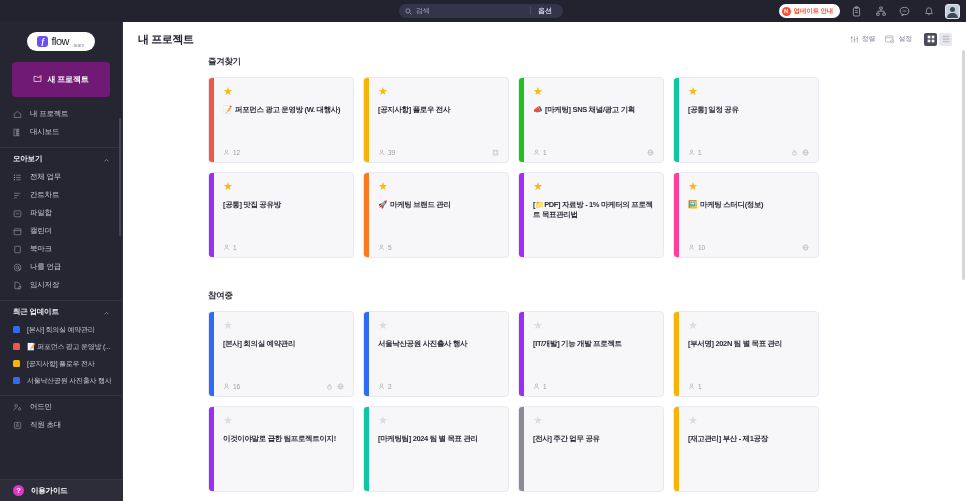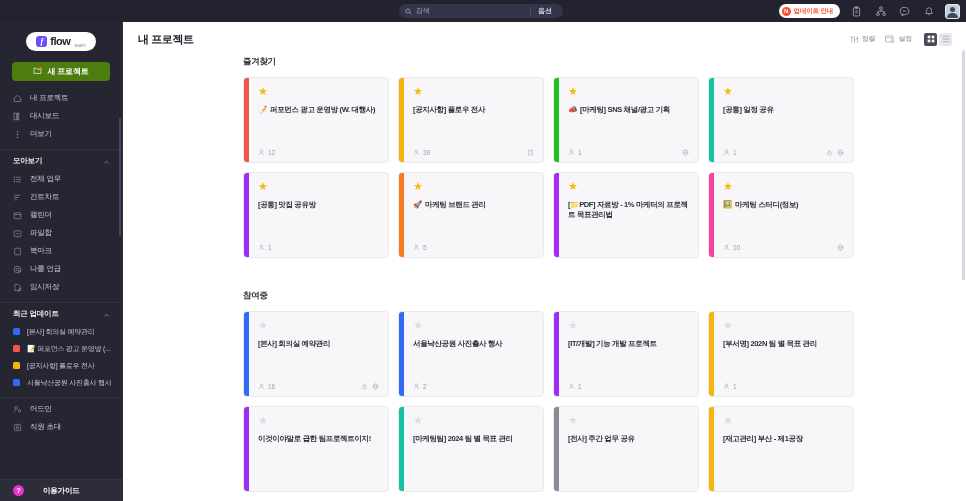--- a/index.html
+++ b/index.html
@@ -65,26 +65,26 @@
     background: #fff; border-radius: 12px;
     height: 19px; padding: 0 10px;
     display: flex; align-items: center; gap: 3px;
   }
   .logo .mark {
     width: 11px; height: 11px; border-radius: 3px; background: #6c4ff7;
     color: #fff; font-size: 8px; font-weight: bold; font-style: italic;
     display: flex; align-items: center; justify-content: center;
     font-family: "Liberation Serif", serif;
   }
-  .logo .word { font-size: 11px; font-weight: bold; color: #1c1d26; letter-spacing: -.5px; }
+  .logo .word { font-size: 11px; font-weight: normal; color: #1c1d26; letter-spacing: -.5px; }
   .logo .sub { font-size: 5px; color: #8f90a0; align-self: flex-end; margin-bottom: 3px; }
 
   .newproj {
-    margin: 2px 12px 0 12px; height: 19px;
-    background: #4d7c0f; border-radius: 4px;
+    margin: 2px 12px 0 12px; height: 35px;
+    background: #701a75; border-radius: 4px;
     display: flex; align-items: center; justify-content: center; gap: 5px;
     color: #fff; font-size: 8px; font-weight: bold; letter-spacing: -.2px;
     cursor: pointer;
   }
 
   .nav-list { margin-top: 8px; }
   .nav-item {
     height: 18px; display: flex; align-items: center;
     padding-left: 13px; gap: 8px; cursor: pointer;
   }
@@ -114,21 +114,21 @@
     position: absolute; bottom: 0; left: 0; width: 123px; height: 22px;
     background: #2c2d39; display: flex; align-items: center;
     padding-left: 13px; gap: 7px; cursor: pointer;
     border-top: 1px solid #35363f;
   }
   .guide-bar .qm {
     width: 11px; height: 11px; border-radius: 50%; background: #e832c8;
     color: #fff; font-size: 7.5px; font-weight: bold;
     display: flex; align-items: center; justify-content: center;
   }
-  .guide-bar .lb { color: #ffffff; font-size: 7.5px; font-weight: bold; letter-spacing: -.2px; margin-left: 12px; }
+  .guide-bar .lb { color: #ffffff; font-size: 7.5px; font-weight: bold; letter-spacing: -.2px; }
 
   .sb-scroll {
     position: absolute; right: 1px; top: 96px; width: 2px; height: 118px;
     background: #45465a; border-radius: 1px;
   }
 
   
   .main {
     position: absolute; top: 22px; left: 123px;
     width: 843px; height: 479px; background: #ffffff;
@@ -143,21 +143,21 @@
   .tool-btn { display: flex; align-items: center; gap: 3px; cursor: pointer; }
   .tool-btn .lb { font-size: 7px; color: #7d7e8c; letter-spacing: -.2px; }
   .view-toggle { display: flex; gap: 2px; margin-left: 3px; }
   .vt {
     width: 13px; height: 13px; border-radius: 2px;
     display: flex; align-items: center; justify-content: center; cursor: pointer;
   }
   .vt.active { background: #4a4b58; }
   .vt.idle { background: #e8e9ee; }
 
-  .section { padding-left: 120px; }
+  .section { padding-left: 85px; }
   .section-title {
     font-size: 8.5px; font-weight: bold; color: #2c2d38;
     letter-spacing: -.3px; margin-bottom: 9px;
   }
   .card-grid { display: flex; flex-wrap: wrap; gap: 9px; }
 
   .card {
     width: 146px; height: 86px;
     background: #f7f7f9;
     border: 1px solid #e9eaef;
@@ -284,30 +284,20 @@
     </div>
     <div class="nav-item">
       <span class="ic">
         <svg width="9" height="9" viewBox="0 0 16 16">
             <rect x="1.8" y="2" width="4" height="12" fill="none" stroke="#9a9bab" stroke-width="1.1"></rect>
             <rect x="8" y="2" width="2.4" height="5" fill="none" stroke="#9a9bab" stroke-width="1.1"></rect>
             <rect x="8" y="9" width="2.4" height="5" fill="none" stroke="#9a9bab" stroke-width="1.1"></rect>
           </svg>
       </span>
       <span class="lb">대시보드</span>
-    </div>
-    <div class="nav-item">
-      <span class="ic">
-        <svg width="9" height="9" viewBox="0 0 16 16">
-            <circle cx="8" cy="3" r="1.2" fill="#9a9bab"></circle>
-            <circle cx="8" cy="8" r="1.2" fill="#9a9bab"></circle>
-            <circle cx="8" cy="13" r="1.2" fill="#9a9bab"></circle>
-          </svg>
-      </span>
-      <span class="lb">더보기</span>
     </div>
   </div>
 
   <div class="sep"></div>
 
   <div class="group-head">
     <span class="lb">모아보기</span>
     <span class="chev">
       <svg width="7" height="7" viewBox="0 0 12 12">
           <path d="M2.5 7.5L6 4l3.5 3.5" fill="none" stroke="#9a9bab" stroke-width="1.2"></path>
@@ -336,33 +326,33 @@
             <line x1="2" y1="8" x2="10" y2="8" stroke="#9a9bab" stroke-width="1.1"></line>
             <line x1="2" y1="12" x2="7" y2="12" stroke="#9a9bab" stroke-width="1.1"></line>
           </svg>
       </span>
       <span class="lb">간트차트</span>
     </div>
     <div class="nav-item">
       <span class="ic">
         <svg width="9" height="9" viewBox="0 0 16 16">
             <rect x="2" y="3.2" width="12" height="10.6" rx="1.4" fill="none" stroke="#9a9bab" stroke-width="1.1"></rect>
+            <line x1="5" y1="8.4" x2="11" y2="8.4" stroke="#9a9bab" stroke-width="1.1"></line>
+          </svg>
+      </span>
+      <span class="lb">파일함</span>
+    </div>
+    <div class="nav-item">
+      <span class="ic">
+        <svg width="9" height="9" viewBox="0 0 16 16">
+            <rect x="2" y="3.2" width="12" height="10.6" rx="1.4" fill="none" stroke="#9a9bab" stroke-width="1.1"></rect>
             <line x1="2" y1="6.4" x2="14" y2="6.4" stroke="#9a9bab" stroke-width="1.1"></line>
           </svg>
       </span>
       <span class="lb">캘린더</span>
-    </div>
-    <div class="nav-item">
-      <span class="ic">
-        <svg width="9" height="9" viewBox="0 0 16 16">
-            <rect x="2" y="3.2" width="12" height="10.6" rx="1.4" fill="none" stroke="#9a9bab" stroke-width="1.1"></rect>
-            <line x1="5" y1="8.4" x2="11" y2="8.4" stroke="#9a9bab" stroke-width="1.1"></line>
-          </svg>
-      </span>
-      <span class="lb">파일함</span>
     </div>
     <div class="nav-item">
       <span class="ic">
         <svg width="9" height="9" viewBox="0 0 16 16">
             <rect x="3" y="2.2" width="10" height="11.6" rx="1.2" fill="none" stroke="#9a9bab" stroke-width="1.1"></rect>
           </svg>
       </span>
       <span class="lb">북마크</span>
     </div>
     <div class="nav-item">

